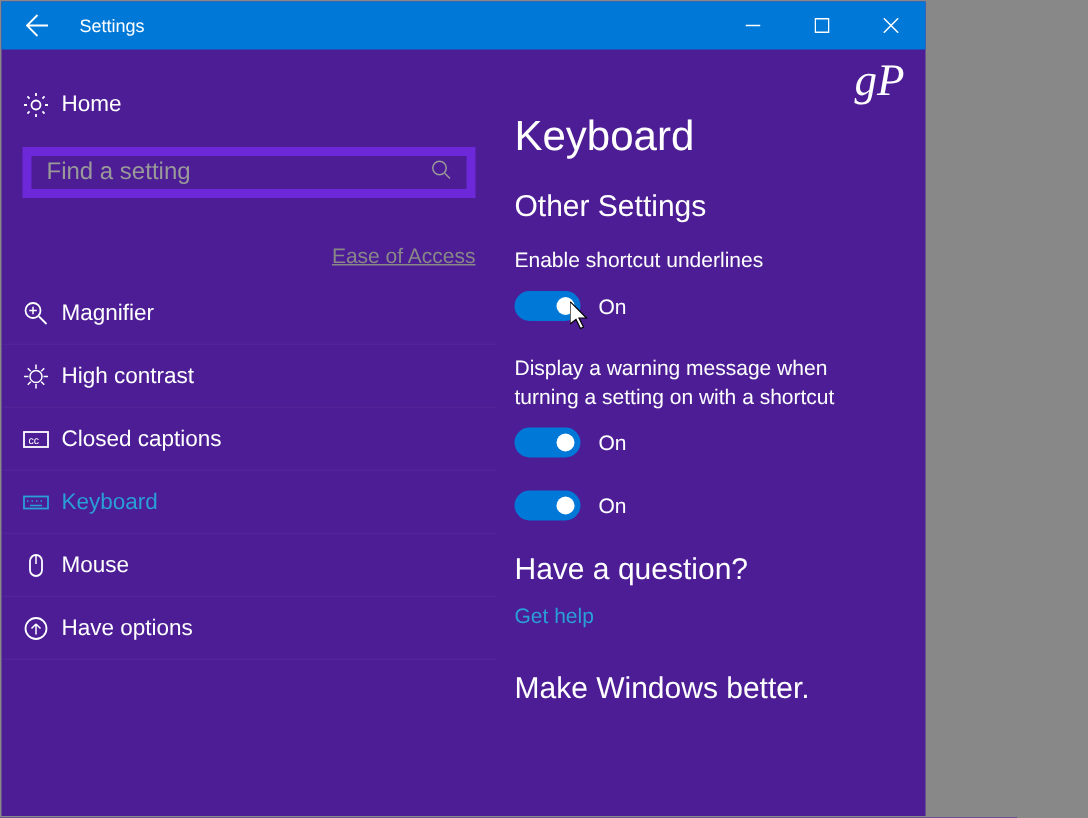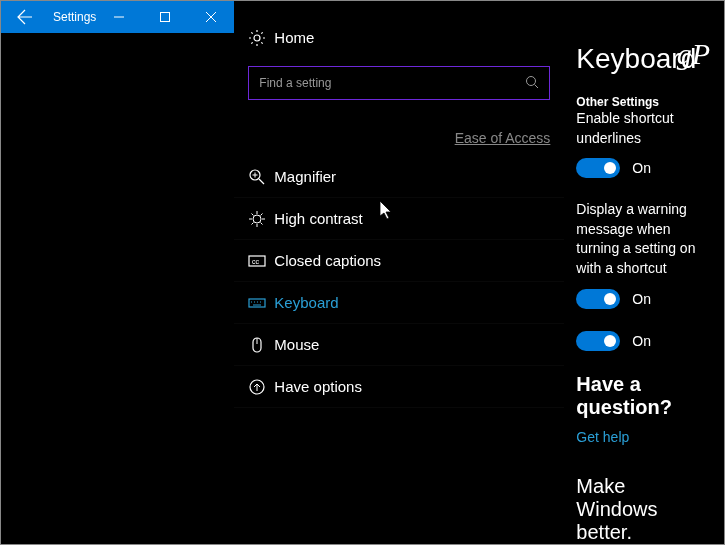--- a/index.html
+++ b/index.html
@@ -1,43 +1,43 @@
 <!DOCTYPE html>
 <html><head>
 <meta charset="utf-8">
 <style>
 * { margin: 0; padding: 0; box-sizing: border-box; font-family: "Segoe UI", Arial, sans-serif; }
 body { width: 725px; height: 545px; background: #888; overflow: hidden; }
-.app-frame { width: 723px; height: 543px; margin: 1px; background: #000000; display: flex; flex-direction: row; position: relative; }
+.app-frame { width: 616px; height: 543px; margin: 1px; background: #4c1d95; display: flex; flex-direction: column; position: relative; }
 .title-bar { height: 32px; background: #0078d7; display: flex; align-items: center; color: #fff; }
 .back-btn { width: 48px; height: 32px; display: flex; align-items: center; justify-content: center; }
 .back-btn svg { width: 16px; height: 16px; }
 .title-text { font-size: 12px; padding-left: 4px; flex: 1; }
 .title-controls { display: flex; }
 .title-controls div { width: 46px; height: 32px; display: flex; align-items: center; justify-content: center; }
 .title-controls svg { width: 10px; height: 10px; }
 .watermark { position: absolute; top: 36px; right: 14px; color: #fff; font-size: 30px; font-family: Georgia, serif; font-style: italic; }
 .content { flex: 1; display: flex; color: #fff; overflow: hidden; }
 .sidebar { width: 330px; padding: 18px 0 0 0; text-align: right; }
 .home-row { display: flex; align-items: center; padding: 10px 16px 10px 40px; font-size: 15px; position: relative; }
 .home-row .icon { position: absolute; left: 14px; width: 18px; height: 18px; display: flex; align-items: center; justify-content: center; }
-.search-box { margin: 10px 14px 22px 14px; border: 1px solid #6d28d9; height: 34px; display: flex; align-items: center; padding: 0 10px; color: #999; font-size: 12px; justify-content: space-between; }
+.search-box { margin: 10px 14px 22px 14px; border: 6px solid #6d28d9; height: 34px; display: flex; align-items: center; padding: 0 10px; color: #999; font-size: 16px; justify-content: space-between; }
 .section-label { color: #888; font-size: 14px; padding: 8px 14px 10px 14px; text-decoration: underline; }
 .nav-item { display: flex; align-items: center; padding: 12px 16px 12px 40px; font-size: 15px; position: relative; border-bottom: 1px solid rgba(255,255,255,0.03); }
 .nav-item .icon { position: absolute; left: 14px; width: 18px; height: 18px; display: flex; align-items: center; justify-content: center; }
 .nav-item.active { color: #2a9fd6; }
 .main { flex: 1; padding: 42px 28px 0 12px; overflow: hidden; }
 .page-title { font-size: 28px; font-weight: 300; margin-bottom: 20px; }
-.section-title { font-size: 12px; font-weight: 700; }
+.section-title { font-size: 20px; font-weight: 400; margin-bottom: 14px; }
 .setting-label { font-size: 14px; margin-bottom: 10px; line-height: 1.4; }
 .toggle-row { display: flex; align-items: center; margin-bottom: 22px; }
 .toggle { width: 44px; height: 20px; background: #0078d7; border-radius: 10px; position: relative; margin-right: 12px; }
 .toggle .knob { width: 12px; height: 12px; background: #fff; border-radius: 50%; position: absolute; right: 4px; top: 4px; }
 .toggle-state { font-size: 14px; }
-.help-title { font-size: 20px; font-weight: 700; margin-top: 8px; margin-bottom: 10px; }
+.help-title { font-size: 20px; font-weight: 400; margin-top: 8px; margin-bottom: 10px; }
 .help-link { color: #2a9fd6; font-size: 14px; margin-bottom: 30px; display: block; }
 .feedback-title { font-size: 20px; font-weight: 400; margin-top: 30px; }
 .cursor { position: absolute; left: 379px; top: 200px; pointer-events: none; }
 .cursor svg { width: 16px; height: 20px; }
 </style>
 </head>
 <body>
 
 <div class="app-frame">
   <div class="title-bar">

